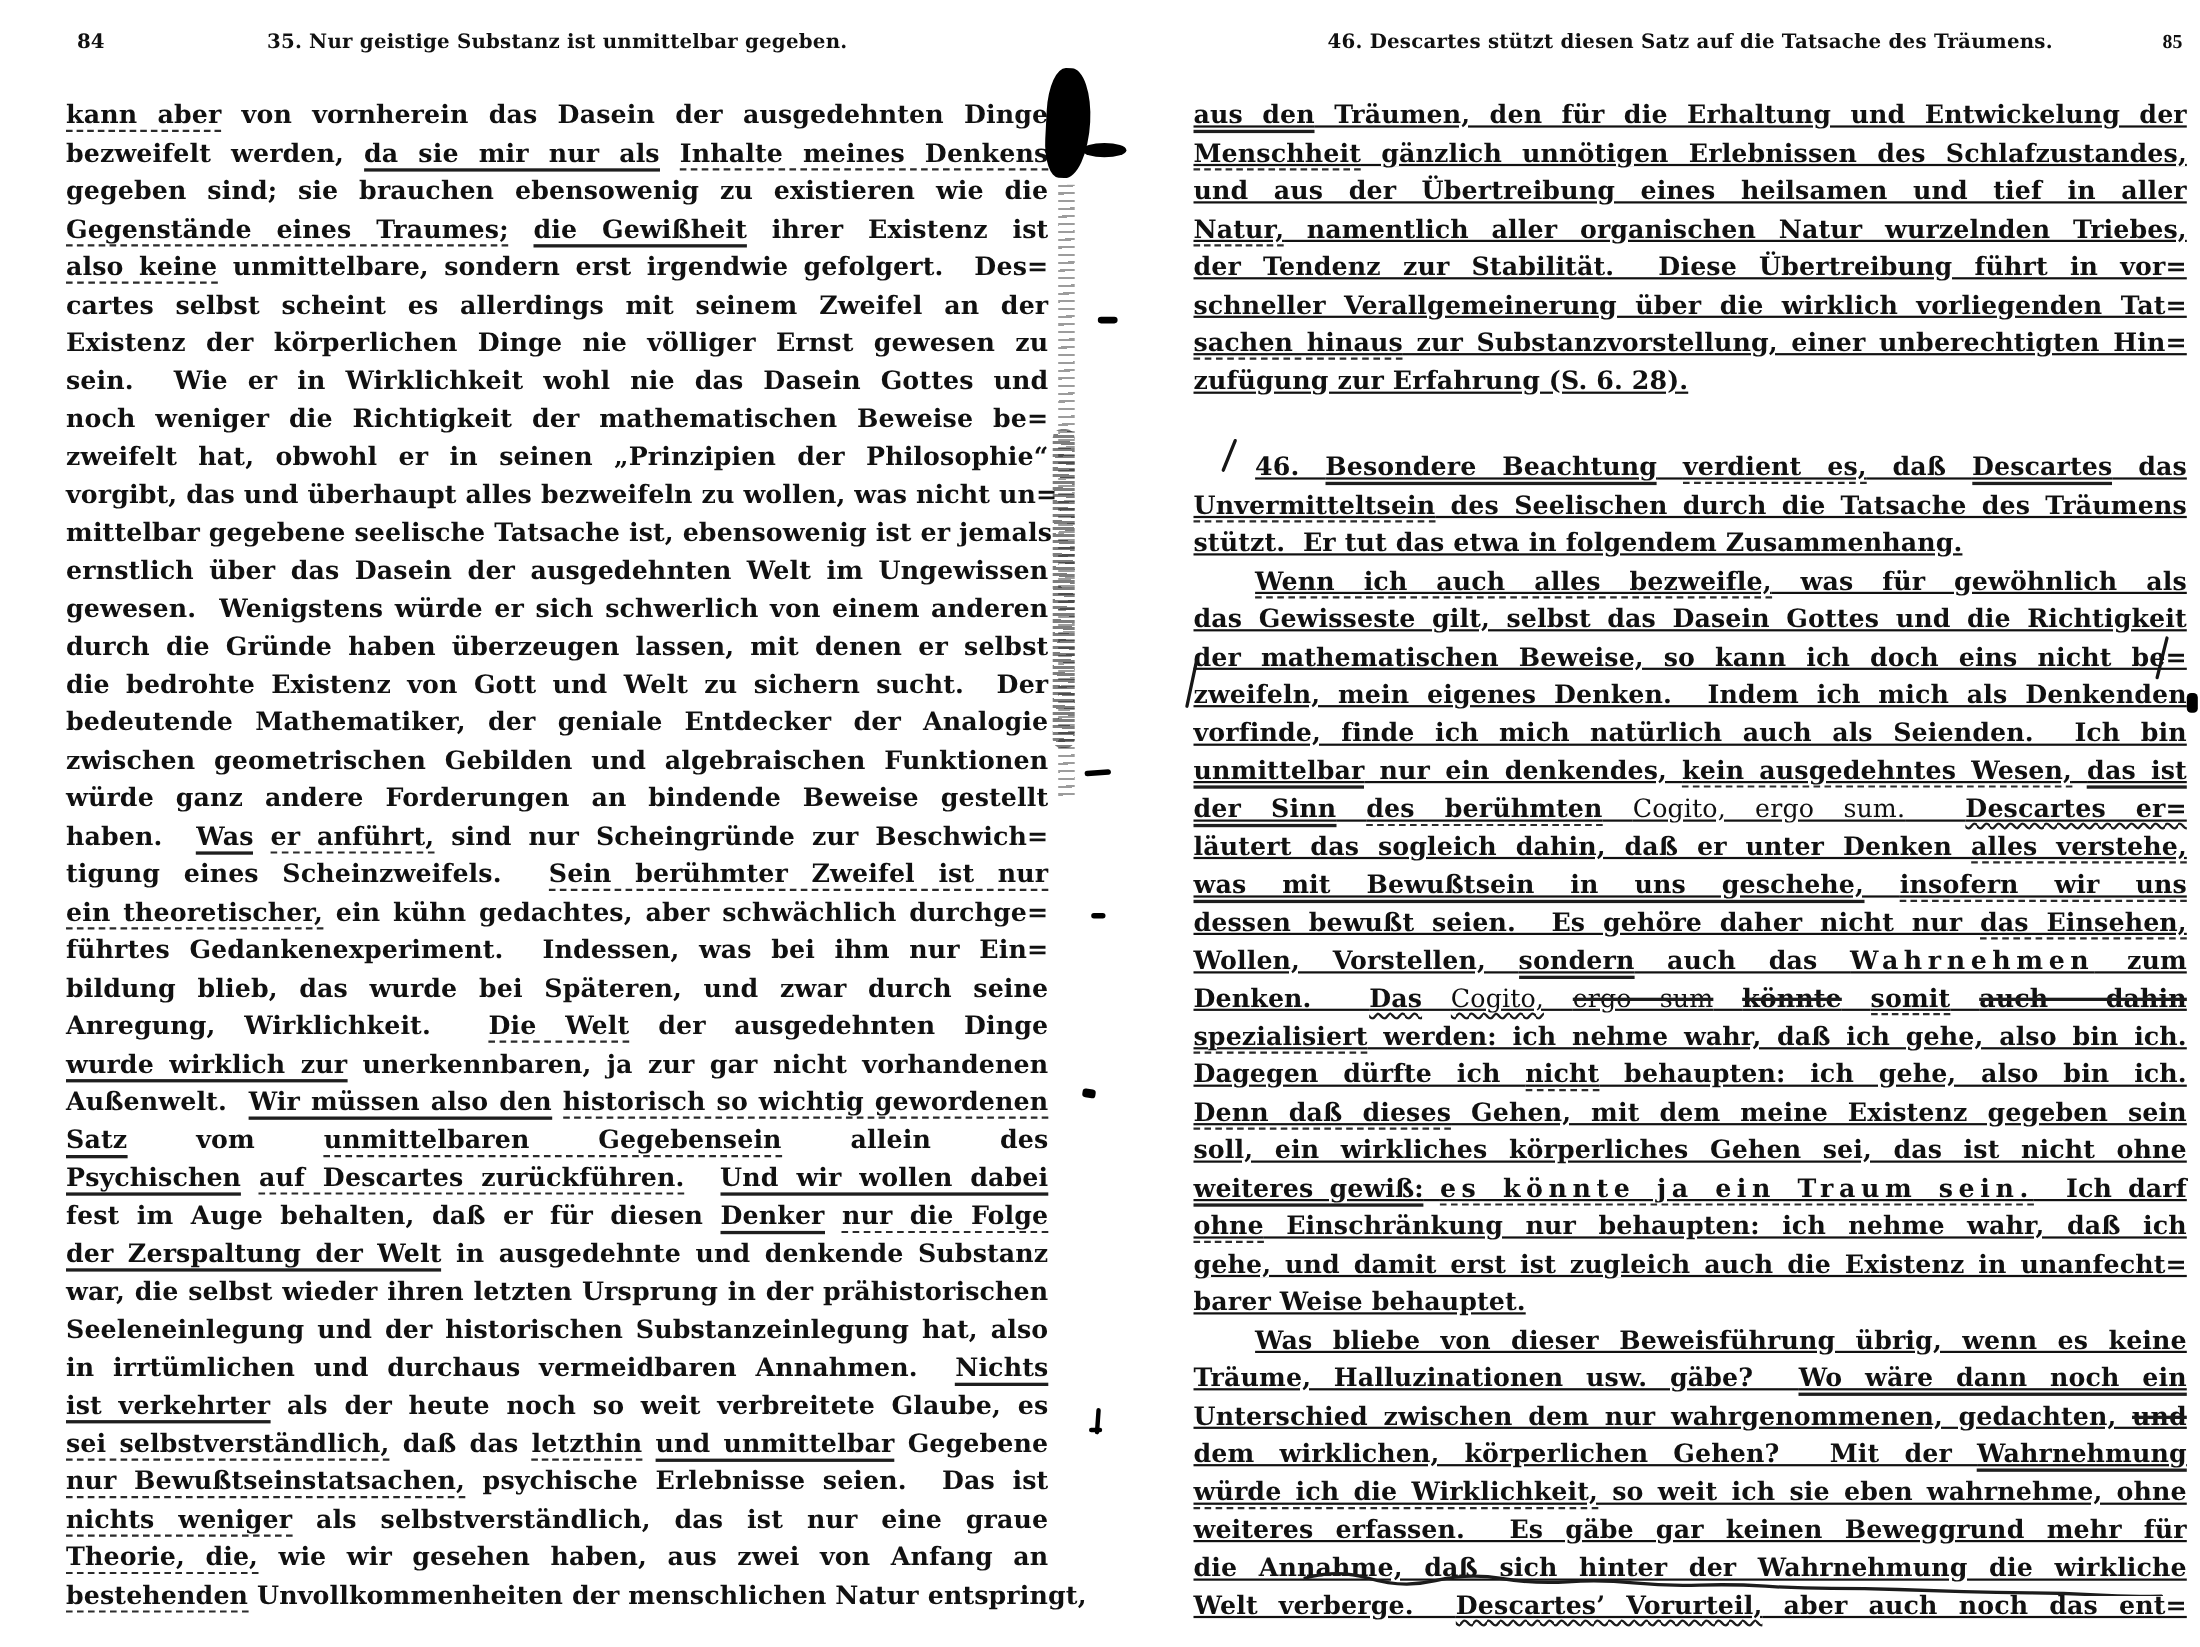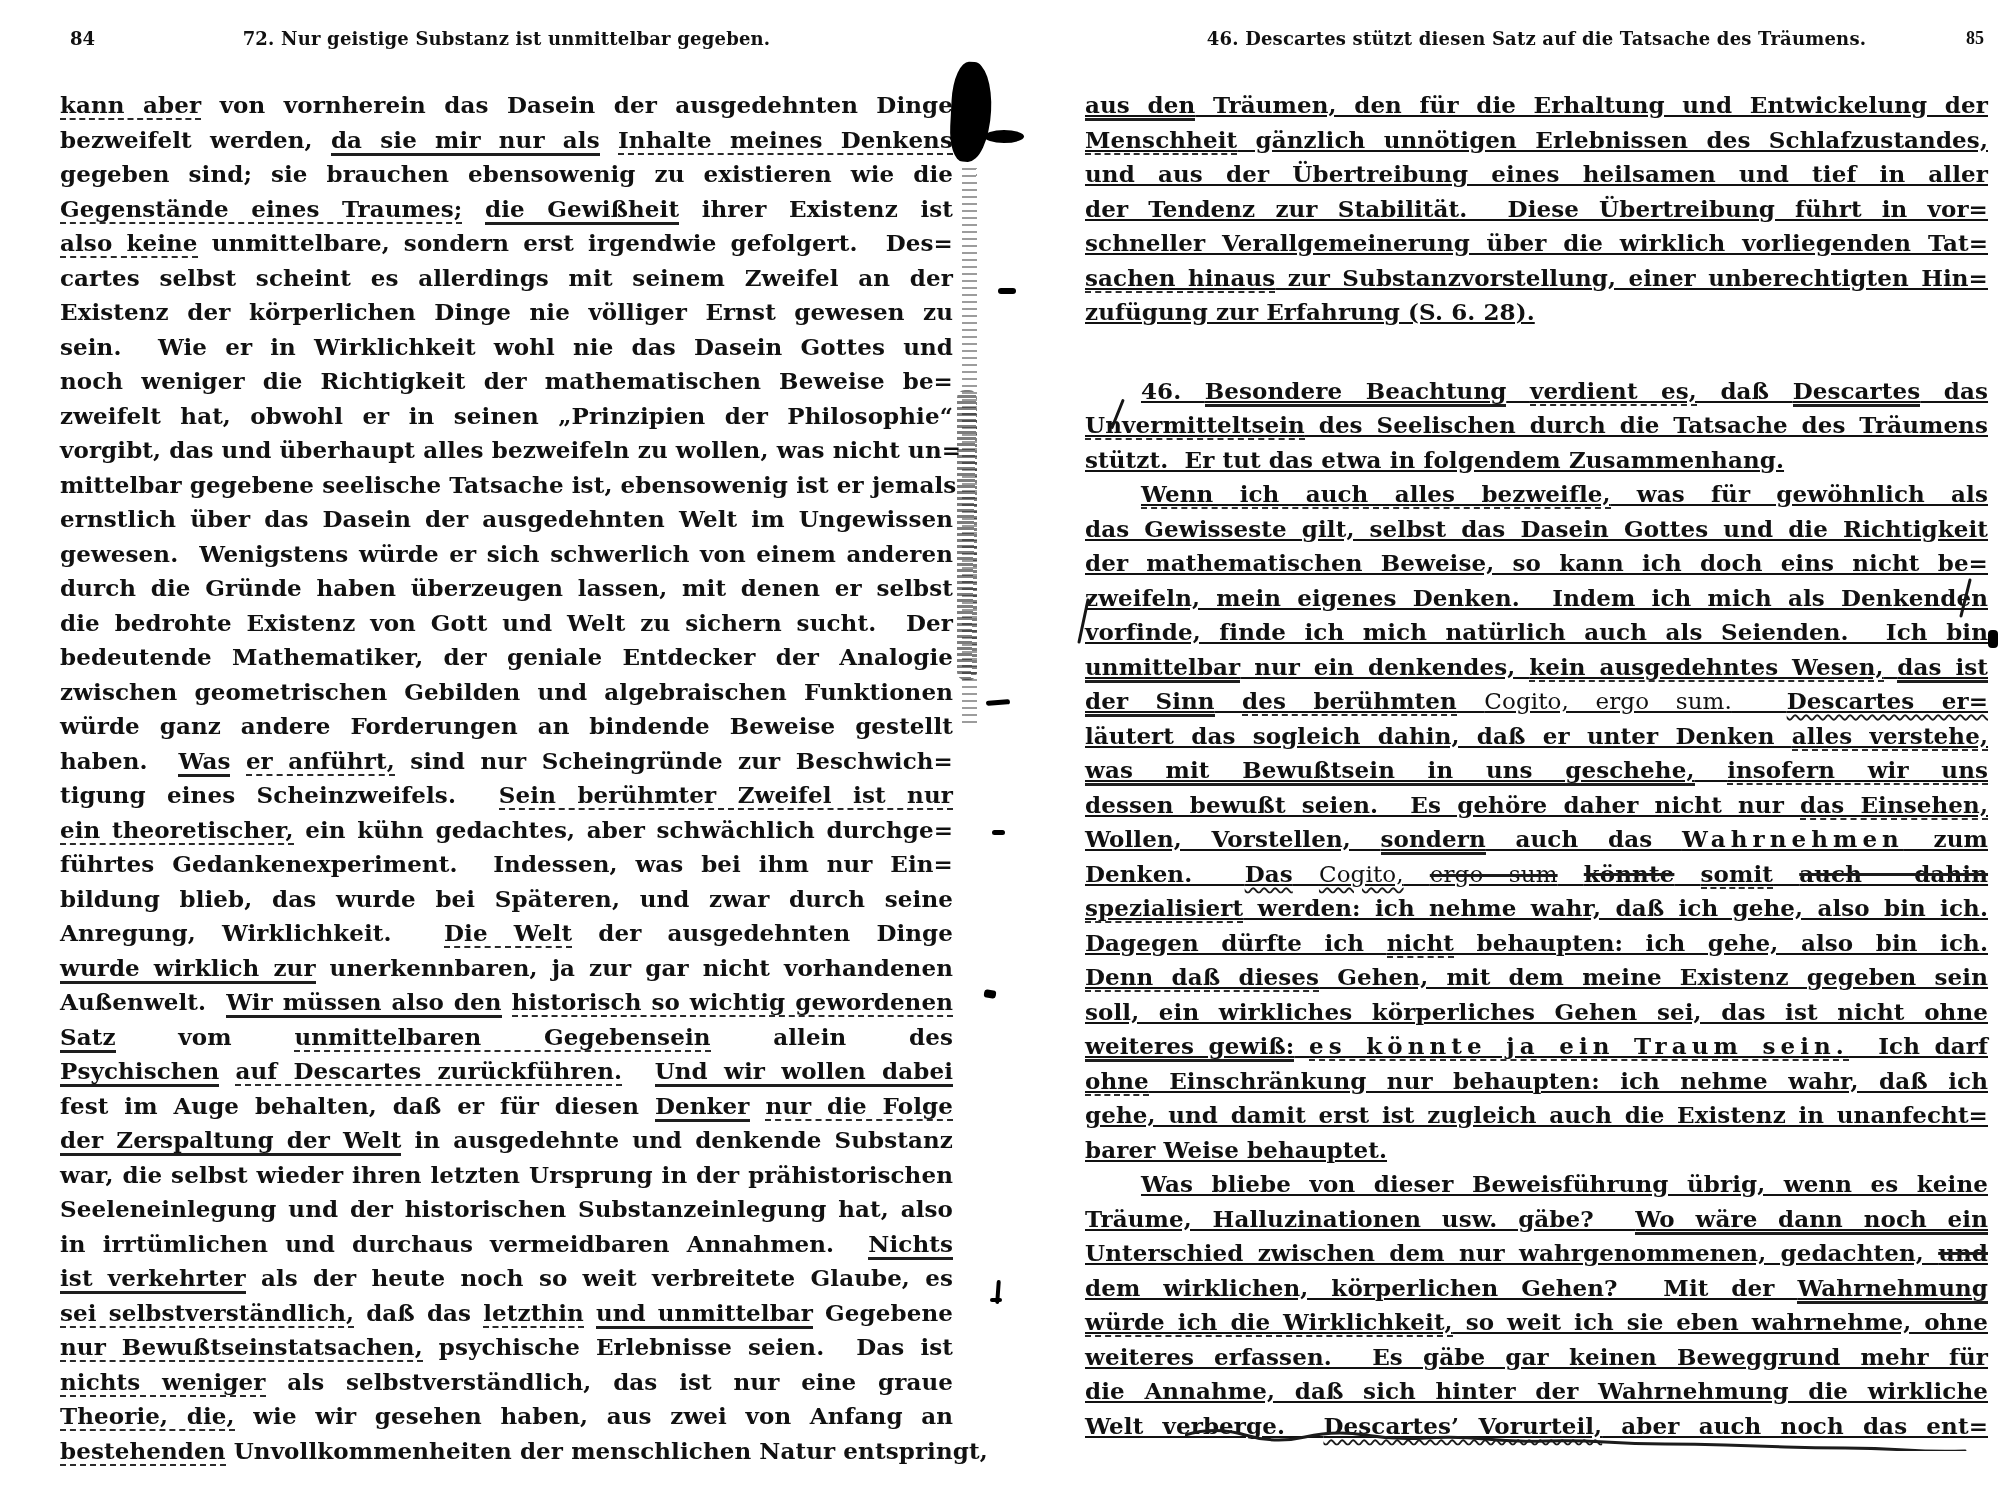--- a/index.html
+++ b/index.html
@@ -54,21 +54,21 @@
   .slash-46{left:1116px;top:398px;height:32px;transform:rotate(22deg);}
   .slash-margin{left:1082px;top:598px;height:46px;transform:rotate(12deg);}
   .slash-be{left:1964px;top:578px;height:40px;transform:rotate(14deg);}
   .wavy-underline-bottom{position:absolute;left:1185px;top:1425px;}
 </style>
 </head>
 <body>
 
 <div class="page-header hdr-left">
   <span class="pagenum-left">84</span>
-  <span class="running-title">72. Nur geistige Substanz ist unmittelbar gegeben.</span>
+  <span class="running-title">35. Nur geistige Substanz ist unmittelbar gegeben.</span>
 </div>
 
 <div class="page-header hdr-right">
   <span class="running-title">46. Descartes stützt diesen Satz auf die Tatsache des Träumens.</span>
   <span class="pagenum-right">85</span>
 </div>
 
 <div class="page-body body-left">
     <div class="para">
       <div class="tline"><span class="ul-dash">kann aber</span><span> von vornherein das Dasein der ausgedehnten Dinge</span></div>
@@ -111,20 +111,21 @@
       <div class="tline"><span class="ul-dash">nichts weniger</span><span> als selbstverständlich, das ist nur eine graue</span></div>
       <div class="tline"><span class="ul-dash">Theorie, die,</span><span> wie wir gesehen haben, aus zwei von Anfang an</span></div>
       <div class="tline"><span class="ul-dash">bestehenden</span><span> Unvollkommenheiten der menschlichen Natur entspringt,</span></div>
     </div>
   </div>
 <div class="page-body body-right">
     <div class="para">
       <div class="tline"><span class="ul-solid">aus den</span><span> Träumen, den für die Erhaltung und Entwickelung der</span></div>
       <div class="tline"><span class="ul-dash">Menschheit</span><span> gänzlich unnötigen Erlebnissen des Schlafzustandes,</span></div>
       <div class="tline"><span>und aus der Übertreibung eines heilsamen und tief in aller</span></div>
+      <div class="tline"><span class="ul-dash">Natur,</span><span> namentlich aller organischen Natur wurzelnden Triebes,</span></div>
       <div class="tline"><span>der Tendenz zur Stabilität.  Diese Übertreibung führt in vor=</span></div>
       <div class="tline"><span>schneller Verallgemeinerung über die wirklich vorliegenden Tat=</span></div>
       <div class="tline"><span class="ul-dash">sachen hinaus</span><span> zur Substanzvorstellung, einer unberechtigten Hin=</span></div>
       <div class="tline tlast"><span>zufügung zur Erfahrung (S. 6. 28).</span></div>
     </div>
     <div class="para gap-before">
       <div class="tline tind"><span>46. </span><span class="ul-solid">Besondere Beachtung</span><span> </span><span class="ul-dash">verdient es,</span><span> daß </span><span class="ul-solid">Descartes</span><span> das</span></div>
       <div class="tline"><span class="ul-dash">Unvermitteltsein</span><span> des Seelischen durch die Tatsache des Träumens</span></div>
       <div class="tline tlast"><span>stützt.  Er tut das etwa in folgendem Zusammenhang.</span></div>
     </div>

